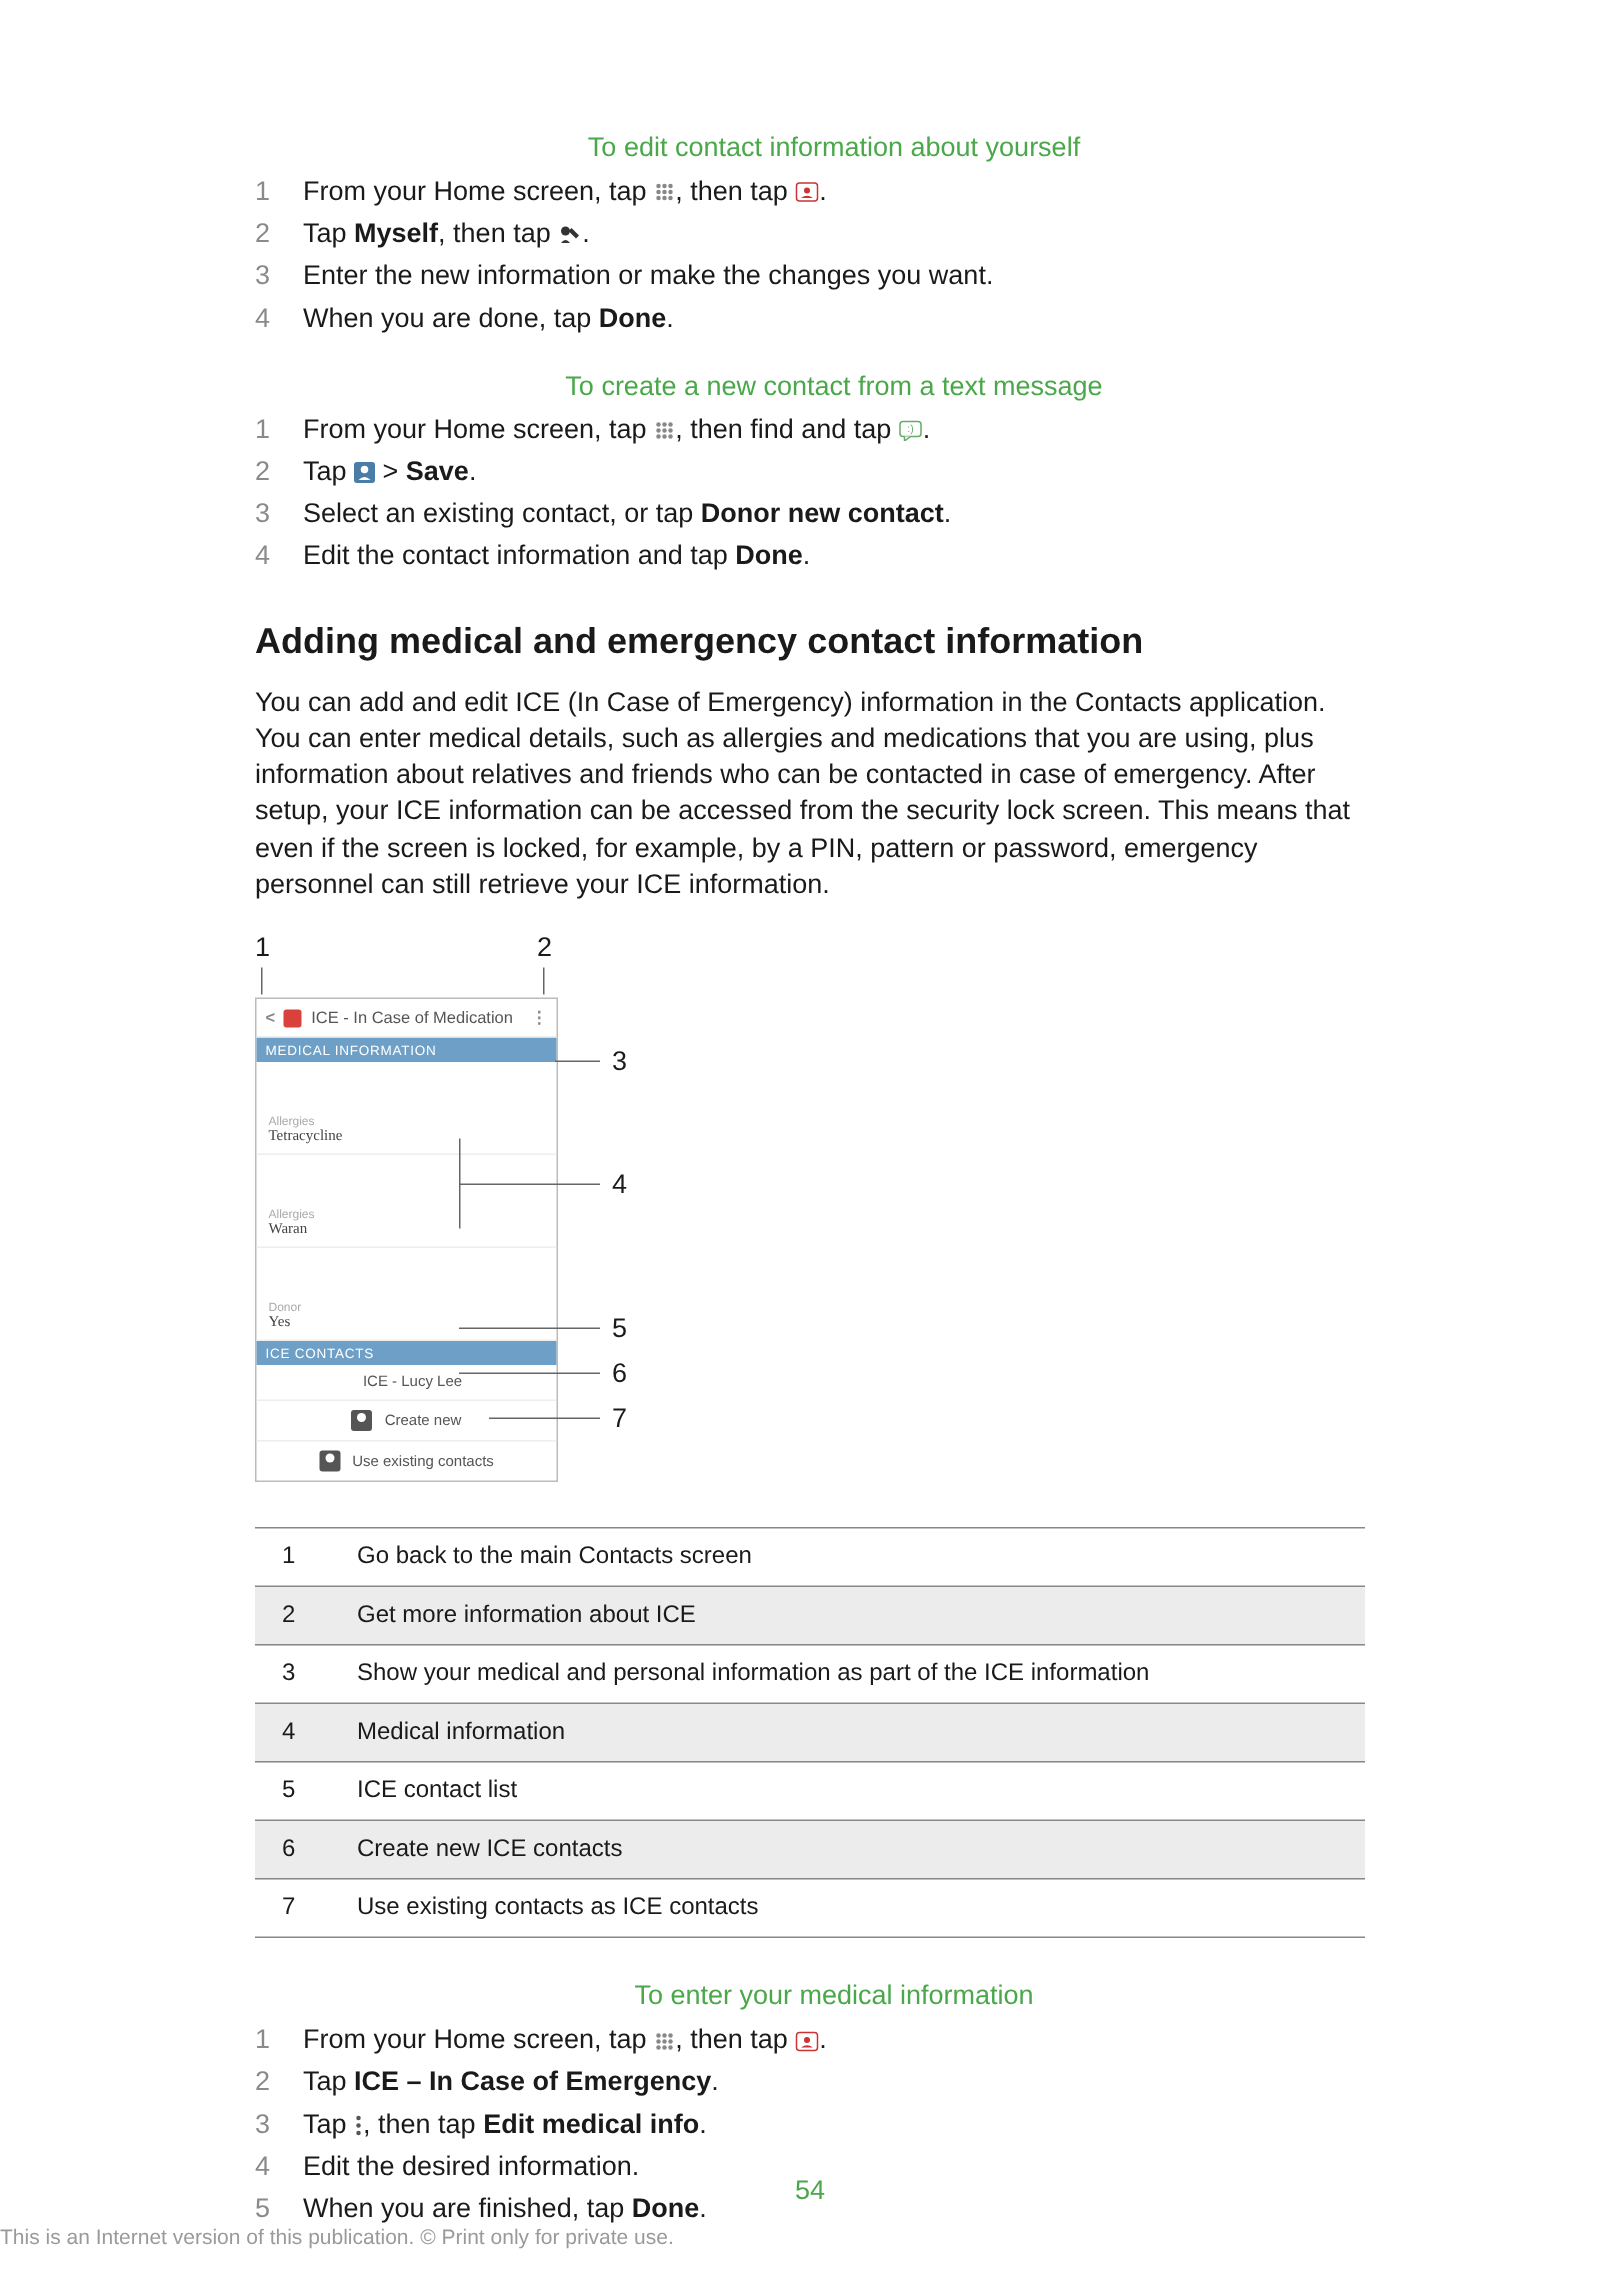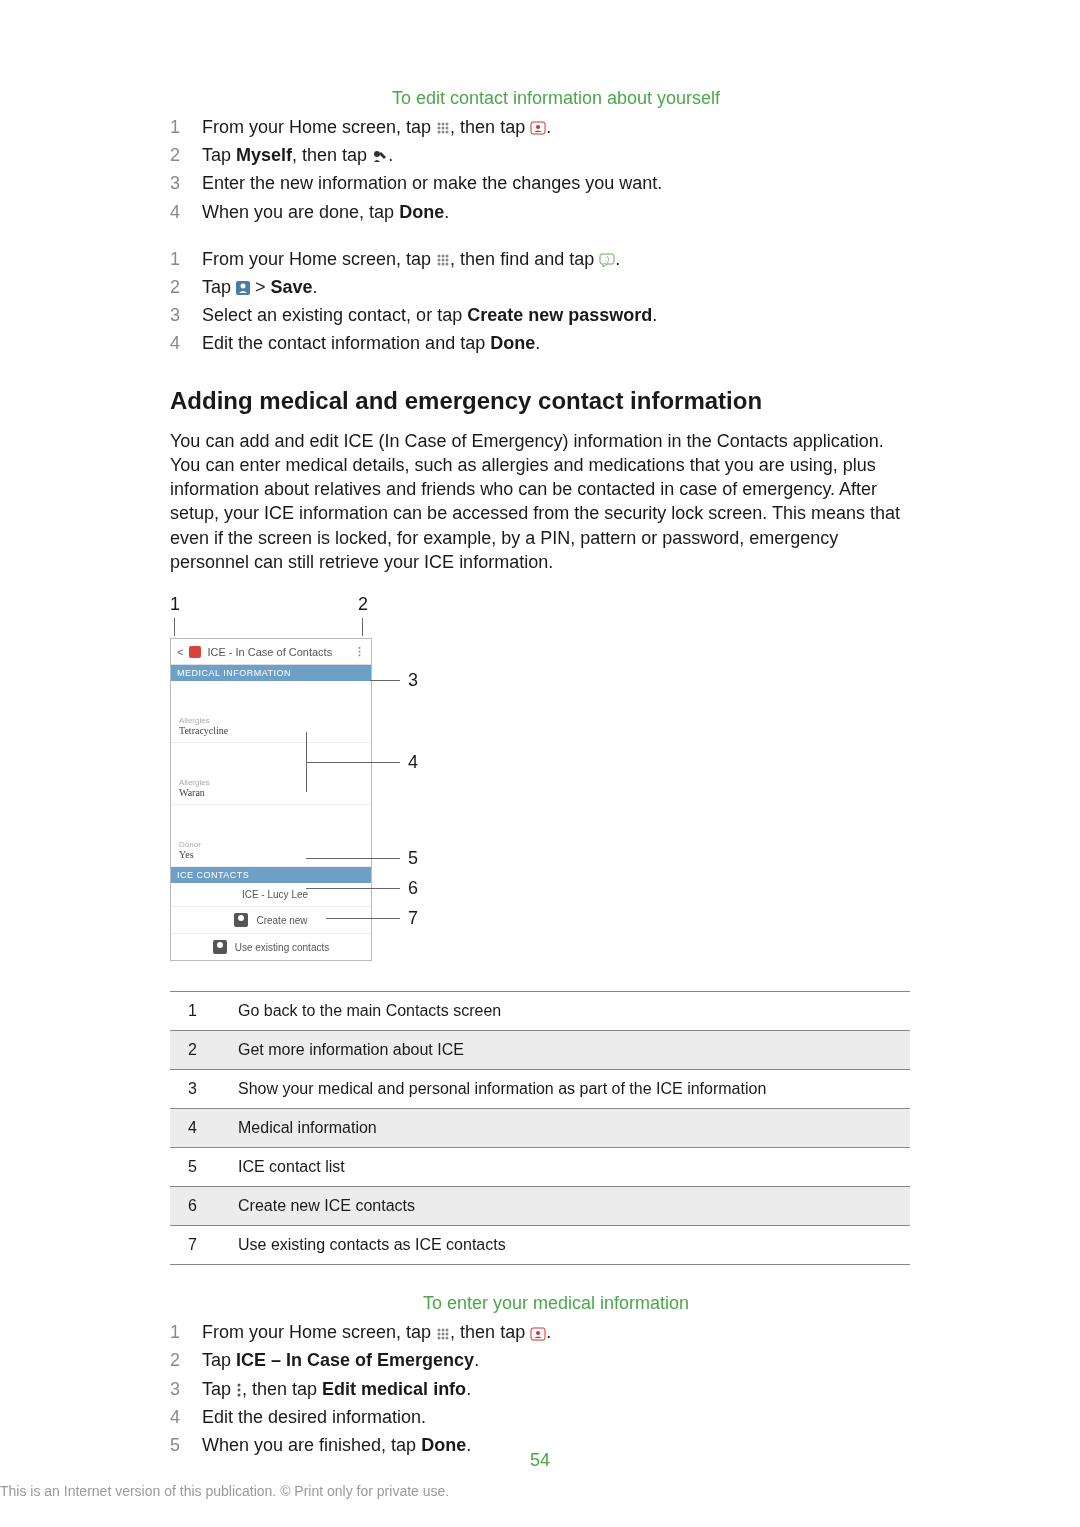--- a/index.html
+++ b/index.html
@@ -173,20 +173,21 @@
     <li>
         <span class="num">3</span>
         <span class="txt">Enter the new information or make the changes you want.</span>
       </li>
     <li>
         <span class="num">4</span>
         <span class="txt">When you are done, tap <b>Done</b>.</span>
       </li>
   </ol>
 
+  <div class="green-heading">To create a new contact from a text message</div>
   <ol class="steps">
     <li>
         <span class="num">1</span>
       <span class="txt">From your Home screen, tap
         <span class="icon"><svg width="14" height="14">
               <g fill="#888">
                 <circle cx="3" cy="3" r="1.5"></circle>
                 <circle cx="7" cy="3" r="1.5"></circle>
                 <circle cx="11" cy="3" r="1.5"></circle>
                 <circle cx="3" cy="7" r="1.5"></circle>
@@ -209,21 +210,21 @@
       <span class="txt">Tap
         <span class="icon"><svg width="14" height="14">
               <rect width="14" height="14" rx="2" fill="#4a7ca8"></rect>
               <circle cx="7" cy="5" r="2.5" fill="#fff"></circle>
               <path d="M3 12 Q7 8 11 12 Z" fill="#fff"></path>
             </svg></span> &gt; <b>Save</b>.
       </span>
       </li>
     <li>
         <span class="num">3</span>
-        <span class="txt">Select an existing contact, or tap <b>Create new password</b>.</span>
+        <span class="txt">Select an existing contact, or tap <b>Donor new contact</b>.</span>
       </li>
     <li>
         <span class="num">4</span>
         <span class="txt">Edit the contact information and tap <b>Done</b>.</span>
       </li>
   </ol>
 
   <div class="h2">Adding medical and emergency contact information</div>
   <p class="para">You can add and edit ICE (In Case of Emergency) information in the Contacts application. You can enter medical details, such as allergies and medications that you are using, plus information about relatives and friends who can be contacted in case of emergency. After setup, your ICE information can be accessed from the security lock screen. This means that even if the screen is locked, for example, by a PIN, pattern or password, emergency personnel can still retrieve your ICE information.</p>
 
@@ -232,21 +233,21 @@
       <span class="n1">1</span>
       <span class="n2">2</span>
       <span class="vline v1"></span>
         <span class="vline v2"></span>
     </div>
 
     <div class="phone">
       <div class="ph-head">
         <span class="back">&lt;</span>
         <span class="cicon"></span>
-        <span class="title">ICE - In Case of Contacts</span>
+        <span class="title">ICE - In Case of Medication</span>
         <span class="more">⋮</span>
       </div>
       <div class="ph-label">MEDICAL INFORMATION</div>
       <div class="ph-field">
         <div class="lbl">Allergies</div>
         <div class="val">Tetracycline</div>
       </div>
       <div class="ph-field">
         <div class="lbl">Allergies</div>
         <div class="val">Waran</div>

